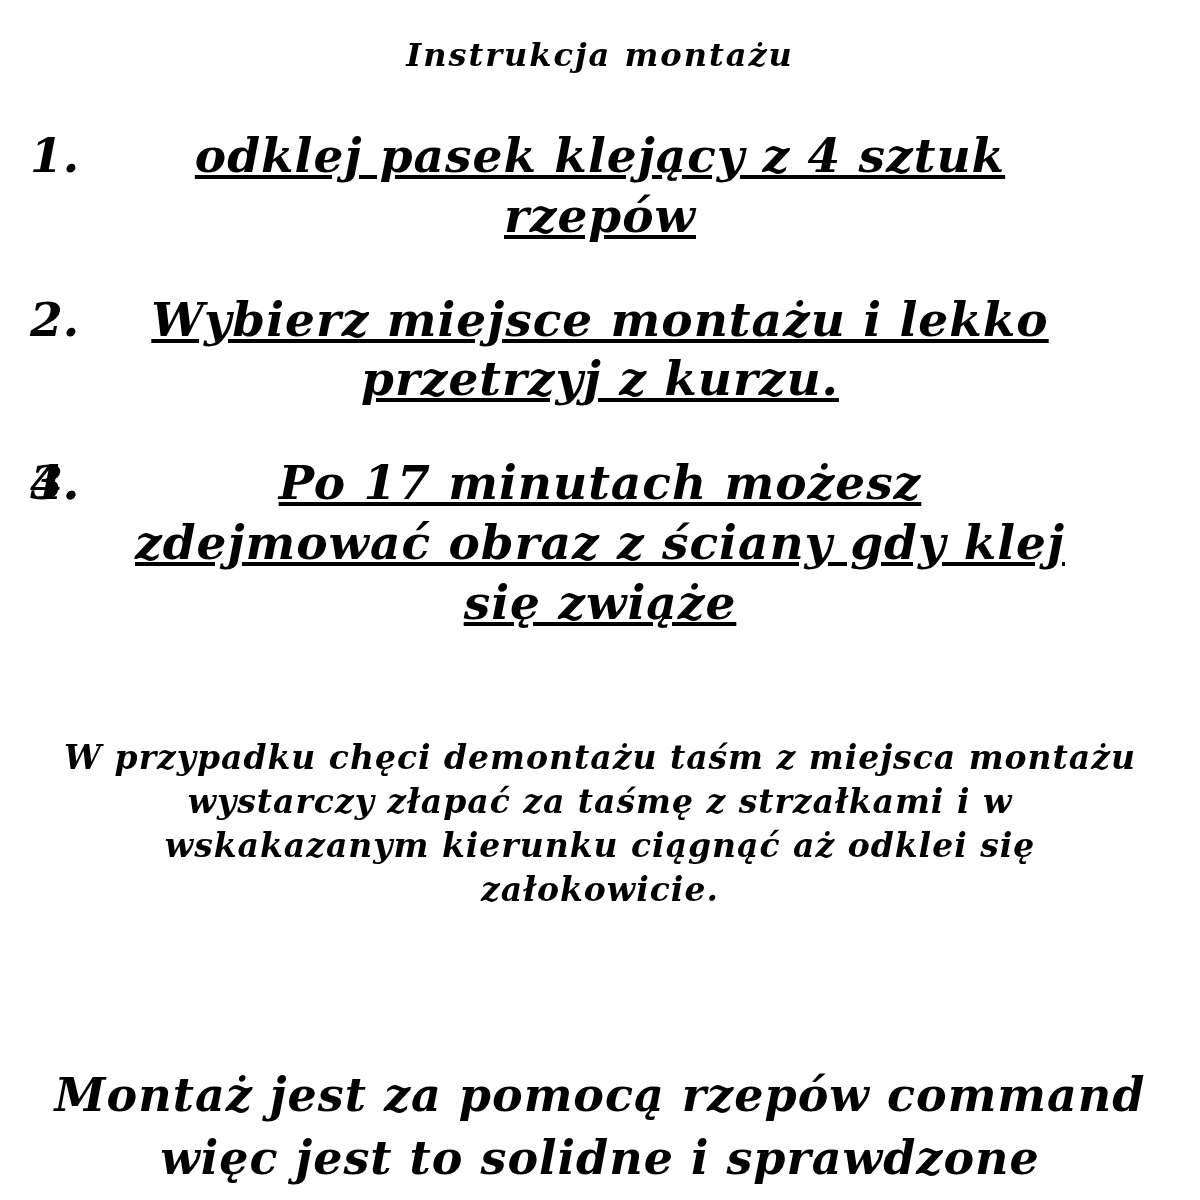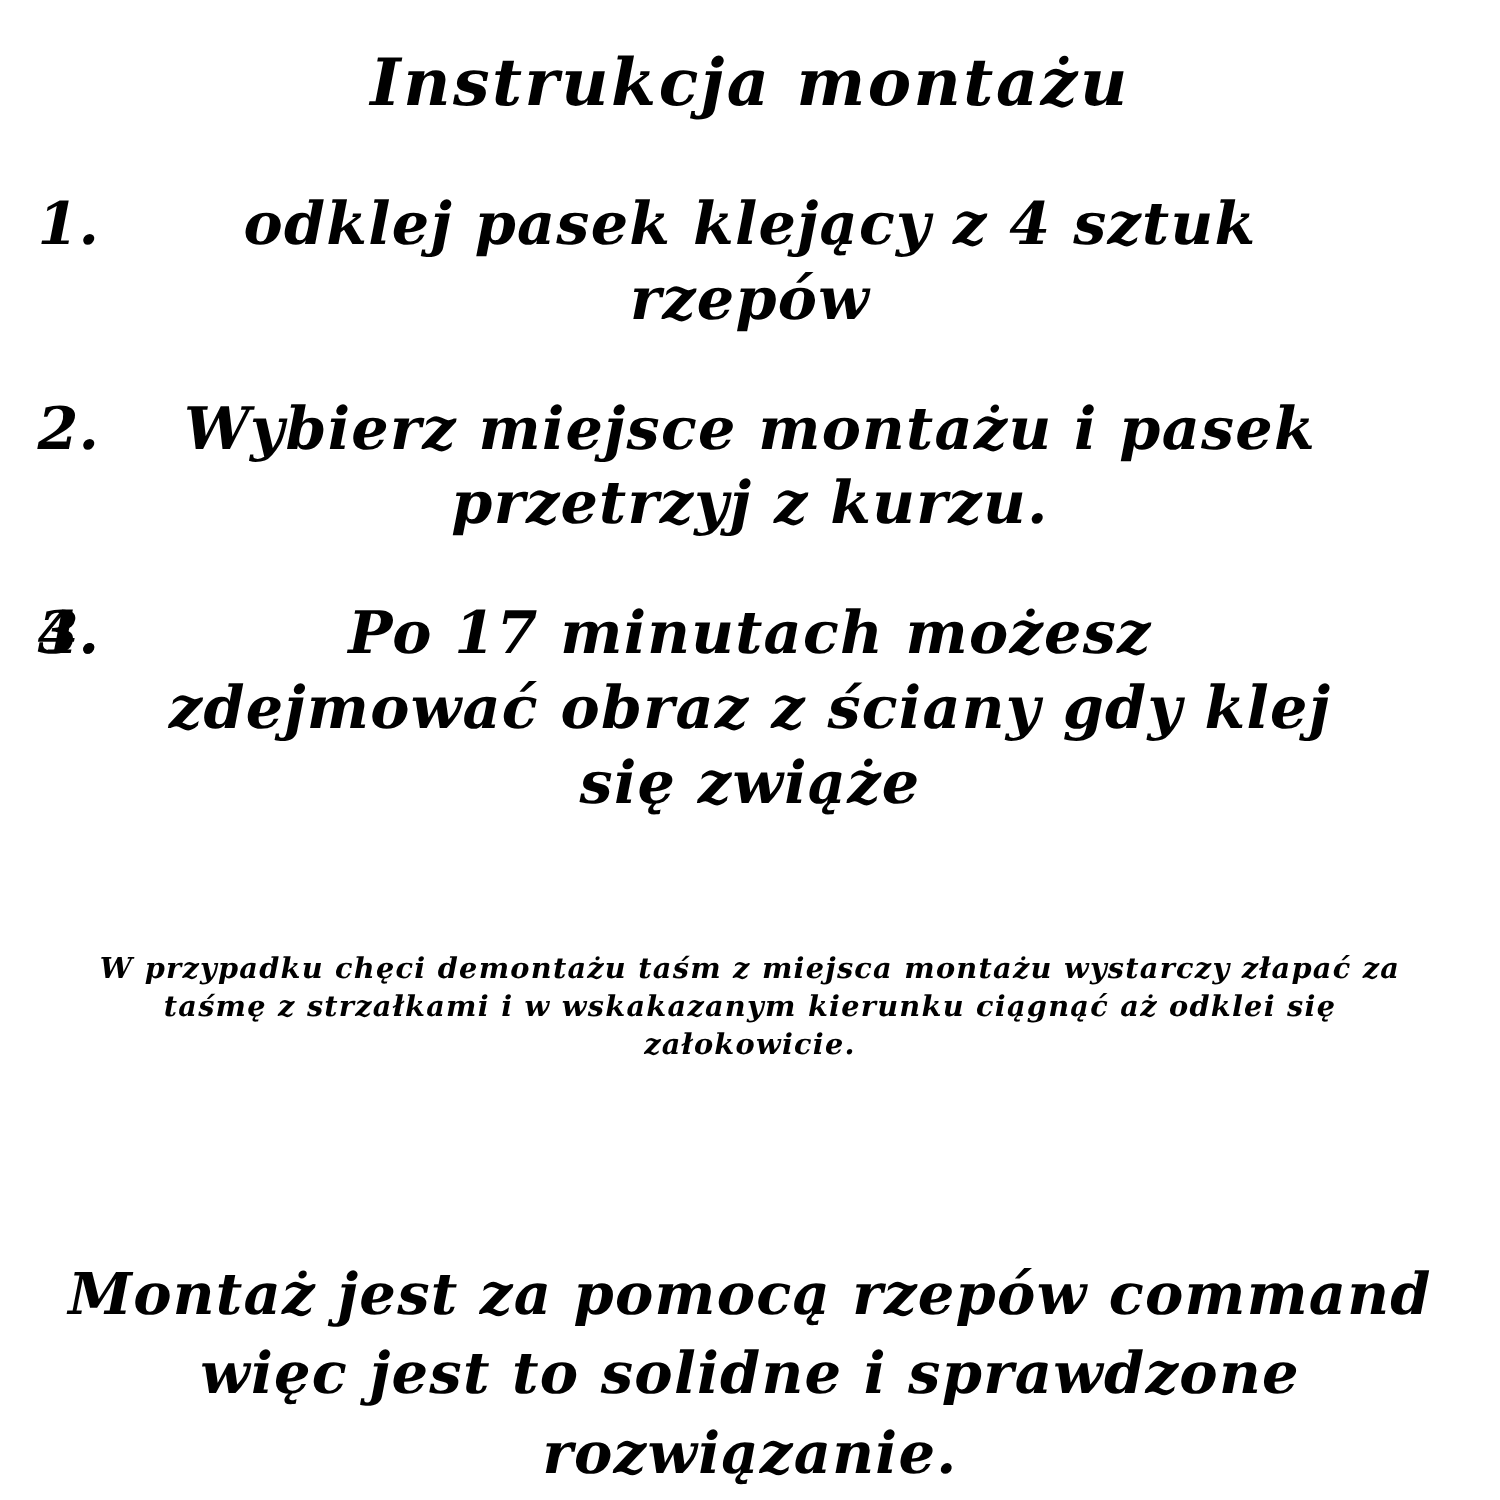--- a/index.html
+++ b/index.html
@@ -15,21 +15,21 @@
     height: 1200px;
     background: #ffffff;
     color: #000000;
     font-family: "DejaVu Serif", serif;
     font-style: italic;
     font-weight: bold;
   }
   .title {
     margin-top: 36px;
     text-align: center;
-    font-size: 52px;
+    font-size: 32px;
     line-height: 1.2;
     letter-spacing: 2px;
   }
   .steps {
     margin-top: 52px;
     list-style: none;
   }
   .step {
     position: relative;
     margin-bottom: 44px;
@@ -40,26 +40,27 @@
     position: absolute;
     left: 30px;
     top: 0;
   }
   .step-text {
     display: block;
     margin: 0 auto;
     max-width: 940px;
     text-align: center;
     letter-spacing: 1px;
+    text-decoration: underline;
   }
   .removal-note {
     margin: 104px auto 0 auto;
     max-width: 1080px;
     text-align: center;
-    font-size: 23px;
+    font-size: 33px;
     line-height: 1.33;
     letter-spacing: 1px;
   }
   .footer-note {
     margin: 152px auto 0 auto;
     max-width: 1100px;
     text-align: center;
     font-size: 46px;
     line-height: 1.38;
     letter-spacing: 1px;
@@ -74,21 +75,21 @@
 
   <div class="steps">
 
     <div class="step">
       <span class="step-number">1.</span>
       <span class="step-text">odklej pasek klejący z 4 sztuk rzepów</span>
     </div>
 
     <div class="step">
       <span class="step-number">2.</span>
-      <span class="step-text">Wybierz miejsce montażu i pasek przetrzyj z kurzu.</span>
+      <span class="step-text">Wybierz miejsce montażu i lekko przetrzyj z kurzu.</span>
     </div>
 
     <div class="step">
       <span class="step-number">3.</span>
     </div>
 
     <div class="step">
       <span class="step-number">4.</span>
       <span class="step-text">Po 17 minutach możesz zdejmować obraz z ściany gdy klej się zwiąże</span>
     </div>

